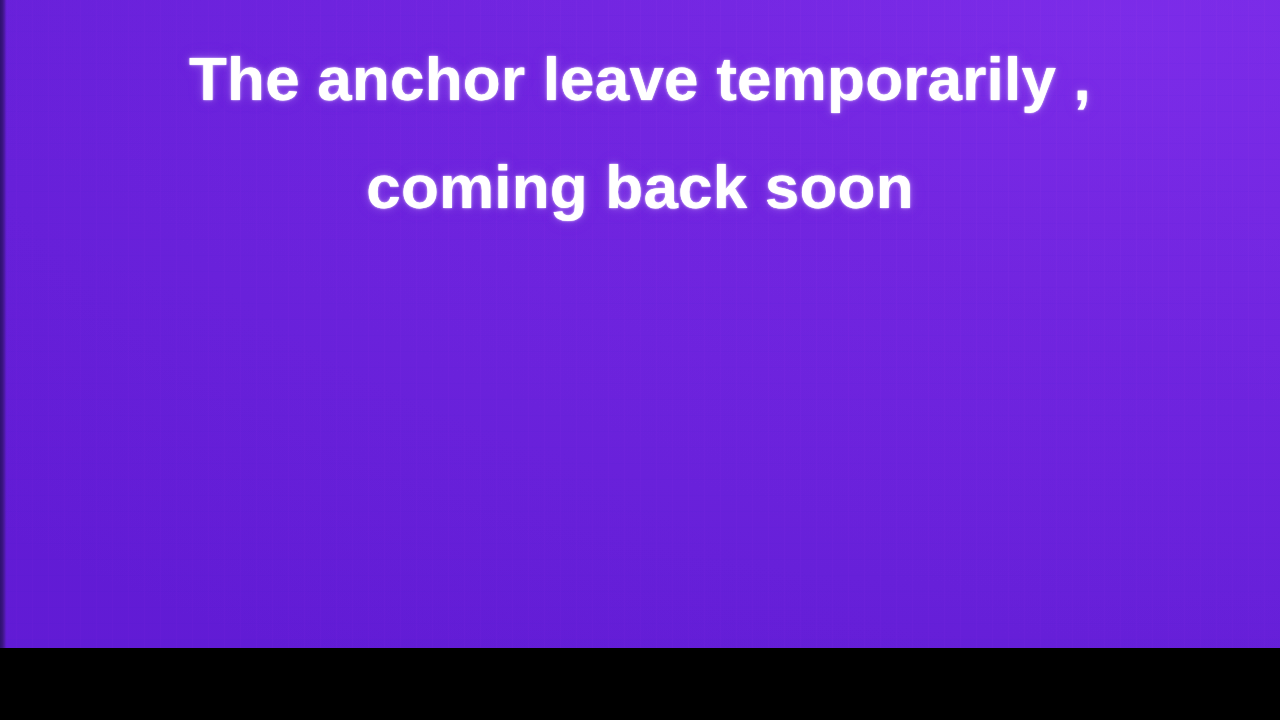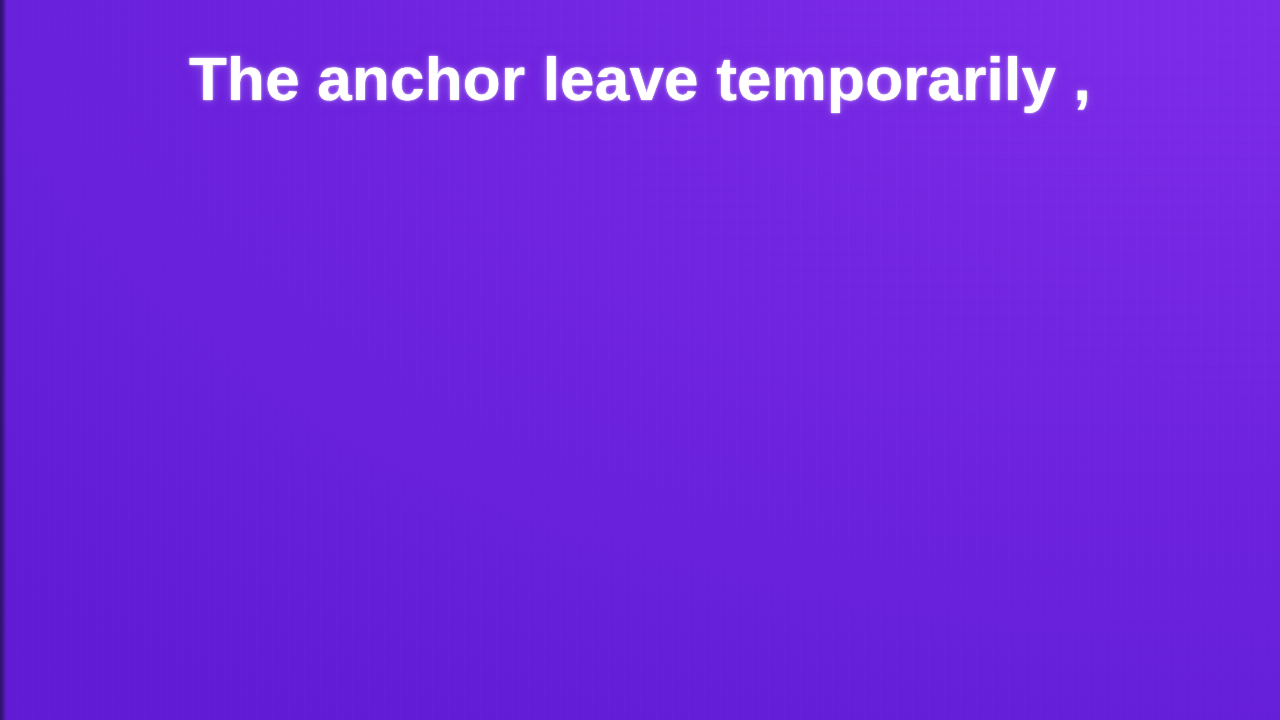--- a/index.html
+++ b/index.html
@@ -8,21 +8,21 @@
     width: 1280px;
     height: 720px;
     overflow: hidden;
     background: #000;
   }
 
   
   #video-frame {
     position: relative;
     width: 1280px;
-    height: 720px;
+    height: 648px;
     overflow: hidden;
     font-family: "Liberation Sans", sans-serif;
     
     background:
       radial-gradient(120% 115% at 88% 4%, #7a2ae6 0%, #7326e0 26%, #6d23dd 52%, #6720d9 76%, #621cd5 100%);
   }
 
   
   #gradient-overlay {
     position: absolute;
@@ -101,15 +101,16 @@
 <body>
 
 <div id="video-frame">
 
   <div id="gradient-overlay"></div>
   <div id="compression-noise"></div>
   <div id="left-edge-strip"></div>
 
   <div id="caption-block">
     <span class="caption-line" id="caption-line-1">The anchor leave temporarily ,</span>
+    <span class="caption-line" id="caption-line-2">coming back soon</span>
   </div>
 
 </div>
 
 </body></html>

